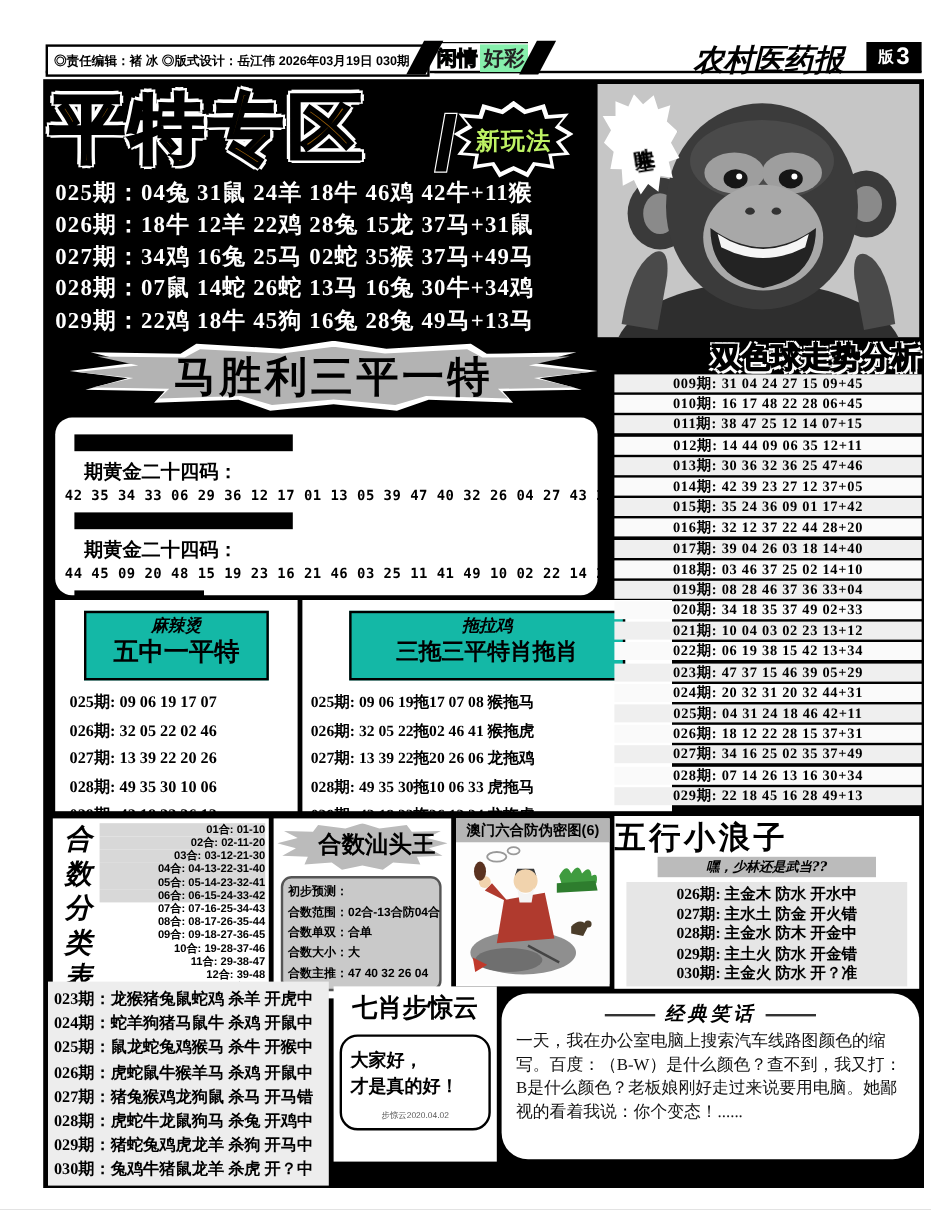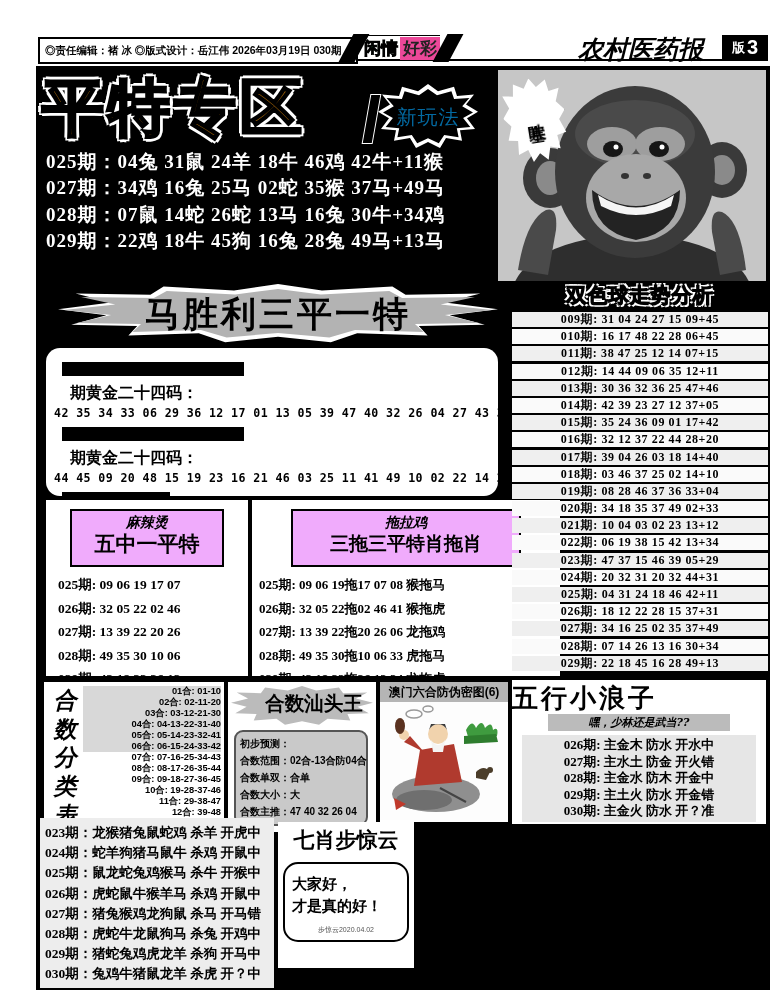--- a/index.html
+++ b/index.html
@@ -7,66 +7,66 @@
         font-family:"Liberation Sans",sans-serif;color:#000;}
   .abs{position:absolute;}
   
   .hdr-line{left:38px;top:59px;width:730px;height:2px;background:#000;}
   .hdr-info{left:38px;top:37px;width:306px;height:23px;border:2px solid #000;background:#fff;
             display:flex;align-items:center;padding:0 5px;font-size:10.5px;font-weight:bold;white-space:nowrap;}
   .hdr-banner{left:346px;top:34px;height:28px;display:flex;align-items:center;}
   .wedge{width:16px;height:28px;background:#000;transform:skewX(-28deg);}
   .banner-box{height:24px;display:flex;align-items:center;border-top:1px solid #000;border-bottom:1px solid #000;}
   .banner-l{font-size:17px;font-weight:900;color:#14532d;-webkit-text-stroke:0.9px #000;padding:0 2px;font-family:"Liberation Serif",serif;}
-  .banner-r{font-size:17px;font-weight:900;color:#222;background:#ec4899;padding:0 3px;font-family:"Liberation Serif",serif;}
+  .banner-r{font-size:17px;font-weight:900;color:#222;background:#86efac;padding:0 3px;font-family:"Liberation Serif",serif;}
   .hdr-paper{left:578px;top:33px;width:140px;font-size:25px;font-weight:900;font-style:italic;
              font-family:"DejaVu Serif",serif;white-space:nowrap;}
   .hdr-badge{left:722px;top:35px;width:46px;height:25px;background:#000;color:#fff;display:flex;
              align-items:center;justify-content:center;font-weight:900;}
   .hdr-badge .b1{font-size:13px;}
   .hdr-badge .b2{font-size:20px;margin-left:2px;}
   
   .frame{left:36px;top:66px;width:734px;height:924px;background:#000;}
   
   .pt-title{left:42px;top:66px;width:346px;height:84px;line-height:84px;font-size:62px;font-weight:900;
             letter-spacing:4px;color:#a16207;-webkit-text-stroke:2.5px #000;white-space:nowrap;
             text-shadow:3px 3px 0 #fff,-3px -3px 0 #fff,3px -3px 0 #fff,-3px 3px 0 #fff,4px 0 0 #fff,-4px 0 0 #fff,0 4px 0 #fff,0 -4px 0 #fff;}
   .burst{clip-path:polygon(50% 0%,60% 11%,76% 4%,79% 18%,96% 16%,88% 31%,100% 42%,89% 52%,97% 68%,82% 70%,84% 86%,68% 82%,62% 97%,50% 88%,38% 97%,32% 82%,16% 86%,18% 70%,3% 68%,11% 52%,0% 42%,12% 31%,4% 16%,21% 18%,24% 4%,40% 11%);}
   .badge-outer{left:378px;top:84px;width:100px;height:66px;background:#fff;}
   .badge-inner{left:383px;top:89px;width:90px;height:56px;background:#000;display:flex;align-items:center;justify-content:center;}
-  .badge-inner span{color:#0369a1;font-size:20px;font-weight:400;letter-spacing:1px;}
+  .badge-inner span{color:#bef264;font-size:20px;font-weight:700;letter-spacing:1px;}
   .badge-bar{left:366px;top:94px;width:9px;height:48px;background:#000;transform:skewX(-10deg);border:1px solid #fff;}
   .pt-rows{left:46px;top:149px;width:452px;}
   .pt-row{color:#fff;font-size:19px;font-weight:bold;line-height:26.4px;white-space:nowrap;letter-spacing:1px;font-family:"Liberation Serif",serif;}
   
   .photo{left:498px;top:70px;width:268px;height:211px;background:#c6c6c6;overflow:hidden;}
   .photo svg{display:block;}
   .wow{left:6px;top:8px;width:62px;height:86px;background:#fff;display:flex;align-items:center;justify-content:center;
        transform:rotate(-9deg);filter:drop-shadow(2px 2px 0 #000);}
   .wow span{writing-mode:vertical-rl;font-size:17px;font-weight:900;letter-spacing:2px;}
   
-  .ssq-title{left:512px;top:282px;width:256px;height:28px;text-align:center;font-size:20px;font-weight:900;
+  .ssq-title{left:512px;top:282px;width:256px;height:28px;text-align:right;font-size:24px;font-weight:900;
              color:#fff;-webkit-text-stroke:1.2px #000;letter-spacing:1px;
              text-shadow:2px 2px 0 #fff,-2px -2px 0 #fff,2px -2px 0 #fff,-2px 2px 0 #fff;white-space:nowrap;}
   .ssq-table{left:512px;top:312px;width:256px;display:flex;flex-direction:column;gap:2.2px;}
   .ssq-row{height:15px;background:#efefef;display:flex;align-items:center;justify-content:center;
            font-size:12px;font-weight:bold;letter-spacing:0.6px;white-space:nowrap;font-family:"Liberation Serif",serif;}
   .ssq-row:nth-child(even){background:#fafafa;}
   
   .ms-w{left:58px;top:284px;width:440px;height:60px;background:#fff;}
   .ms-g{left:64px;top:289px;width:428px;height:50px;background:#b3b3b3;}
   .ms-t{left:64px;top:289px;width:428px;height:50px;display:flex;align-items:center;justify-content:center;
         font-size:35px;font-weight:900;letter-spacing:3px;white-space:nowrap;}
   .gold-box{left:46px;top:348px;width:452px;height:148px;background:#fff;border-radius:14px;padding:14px 8px 0 8px;box-sizing:border-box;}
   .redact{height:14px;background:#000;}
   .g-label{font-size:16px;font-weight:bold;margin:7px 0 2px 16px;font-family:Liberation Serif, serif;}
   .g-nums{font-size:11.6px;font-weight:bold;letter-spacing:0.4px;white-space:nowrap;font-family:"DejaVu Sans Mono",monospace;}
   
   .mini-box{background:#fff;box-sizing:border-box;}
-  .mb-title{border:2px solid #000;background:#f0abfc;text-align:center;margin:9px auto 6px auto;padding-top:2px;}
+  .mb-title{border:2px solid #000;background:#14b8a6;text-align:center;margin:9px auto 6px auto;padding-top:2px;}
   .mb-script{font-size:14px;font-style:italic;font-weight:bold;font-family:"DejaVu Serif",serif;line-height:18px;}
   .mb-big{font-weight:900;line-height:26px;white-space:nowrap;}
   .mb-rows{padding-left:12px;}
   .mb-row{font-size:13.5px;font-weight:bold;line-height:23.5px;white-space:nowrap;font-family:"Liberation Serif",serif;}
   .malatang{left:46px;top:500px;width:202px;height:176px;}
   .malatang .mb-title{width:150px;height:52px;}
   .malatang .mb-big{font-size:21px;}
   .tuolaji{left:252px;top:500px;width:308px;height:176px;}
   .tuolaji .mb-title{width:226px;height:52px;}
   .tuolaji .mb-big{font-size:19px;}
@@ -140,20 +140,21 @@
 
   <div class="abs pt-title">平特专区</div>
   <div class="abs badge-bar"></div>
   <div class="abs badge-outer burst"></div>
   <div class="abs badge-inner burst">
     <span>新玩法</span>
   </div>
 
   <div class="abs pt-rows">
     <div class="pt-row">025期：04兔 31鼠 24羊 18牛 46鸡 42牛+11猴</div>
+    <div class="pt-row">026期：18牛 12羊 22鸡 28兔 15龙 37马+31鼠</div>
     <div class="pt-row">027期：34鸡 16兔 25马 02蛇 35猴 37马+49马</div>
     <div class="pt-row">028期：07鼠 14蛇 26蛇 13马 16兔 30牛+34鸡</div>
     <div class="pt-row">029期：22鸡 18牛 45狗 16兔 28兔 49马+13马</div>
   </div>
 
   <div class="abs photo">
     <svg width="268" height="211" viewBox="0 0 268 211">
       <rect x="0" y="0" width="268" height="211" fill="#c6c6c6"></rect>
       <ellipse cx="134" cy="225" rx="120" ry="60" fill="#2e2e2e"></ellipse>
       <ellipse cx="52" cy="108" rx="27" ry="30" fill="#3a3a3a"></ellipse>
@@ -336,14 +337,22 @@
 
   <div class="abs bjy">
     <div class="bjy-title">七肖步惊云</div>
     <div class="bjy-bubble">
       <div class="bjy-line">大家好，</div>
       <div class="bjy-line">才是真的好！</div>
       <div class="bjy-sign">步惊云2020.04.02</div>
     </div>
   </div>
 
+  <div class="abs joke">
+    <div class="joke-title">
+      <div class="dash"></div>
+      <div class="jt">经典笑话</div>
+      <div class="dash"></div>
+    </div>
+    <div class="joke-text">一天，我在办公室电脑上搜索汽车线路图颜色的缩写。百度：（B-W）是什么颜色？查不到，我又打：B是什么颜色？老板娘刚好走过来说要用电脑。她鄙视的看着我说：你个变态！......</div>
+  </div>
 
 </div>
 
 </body></html>

